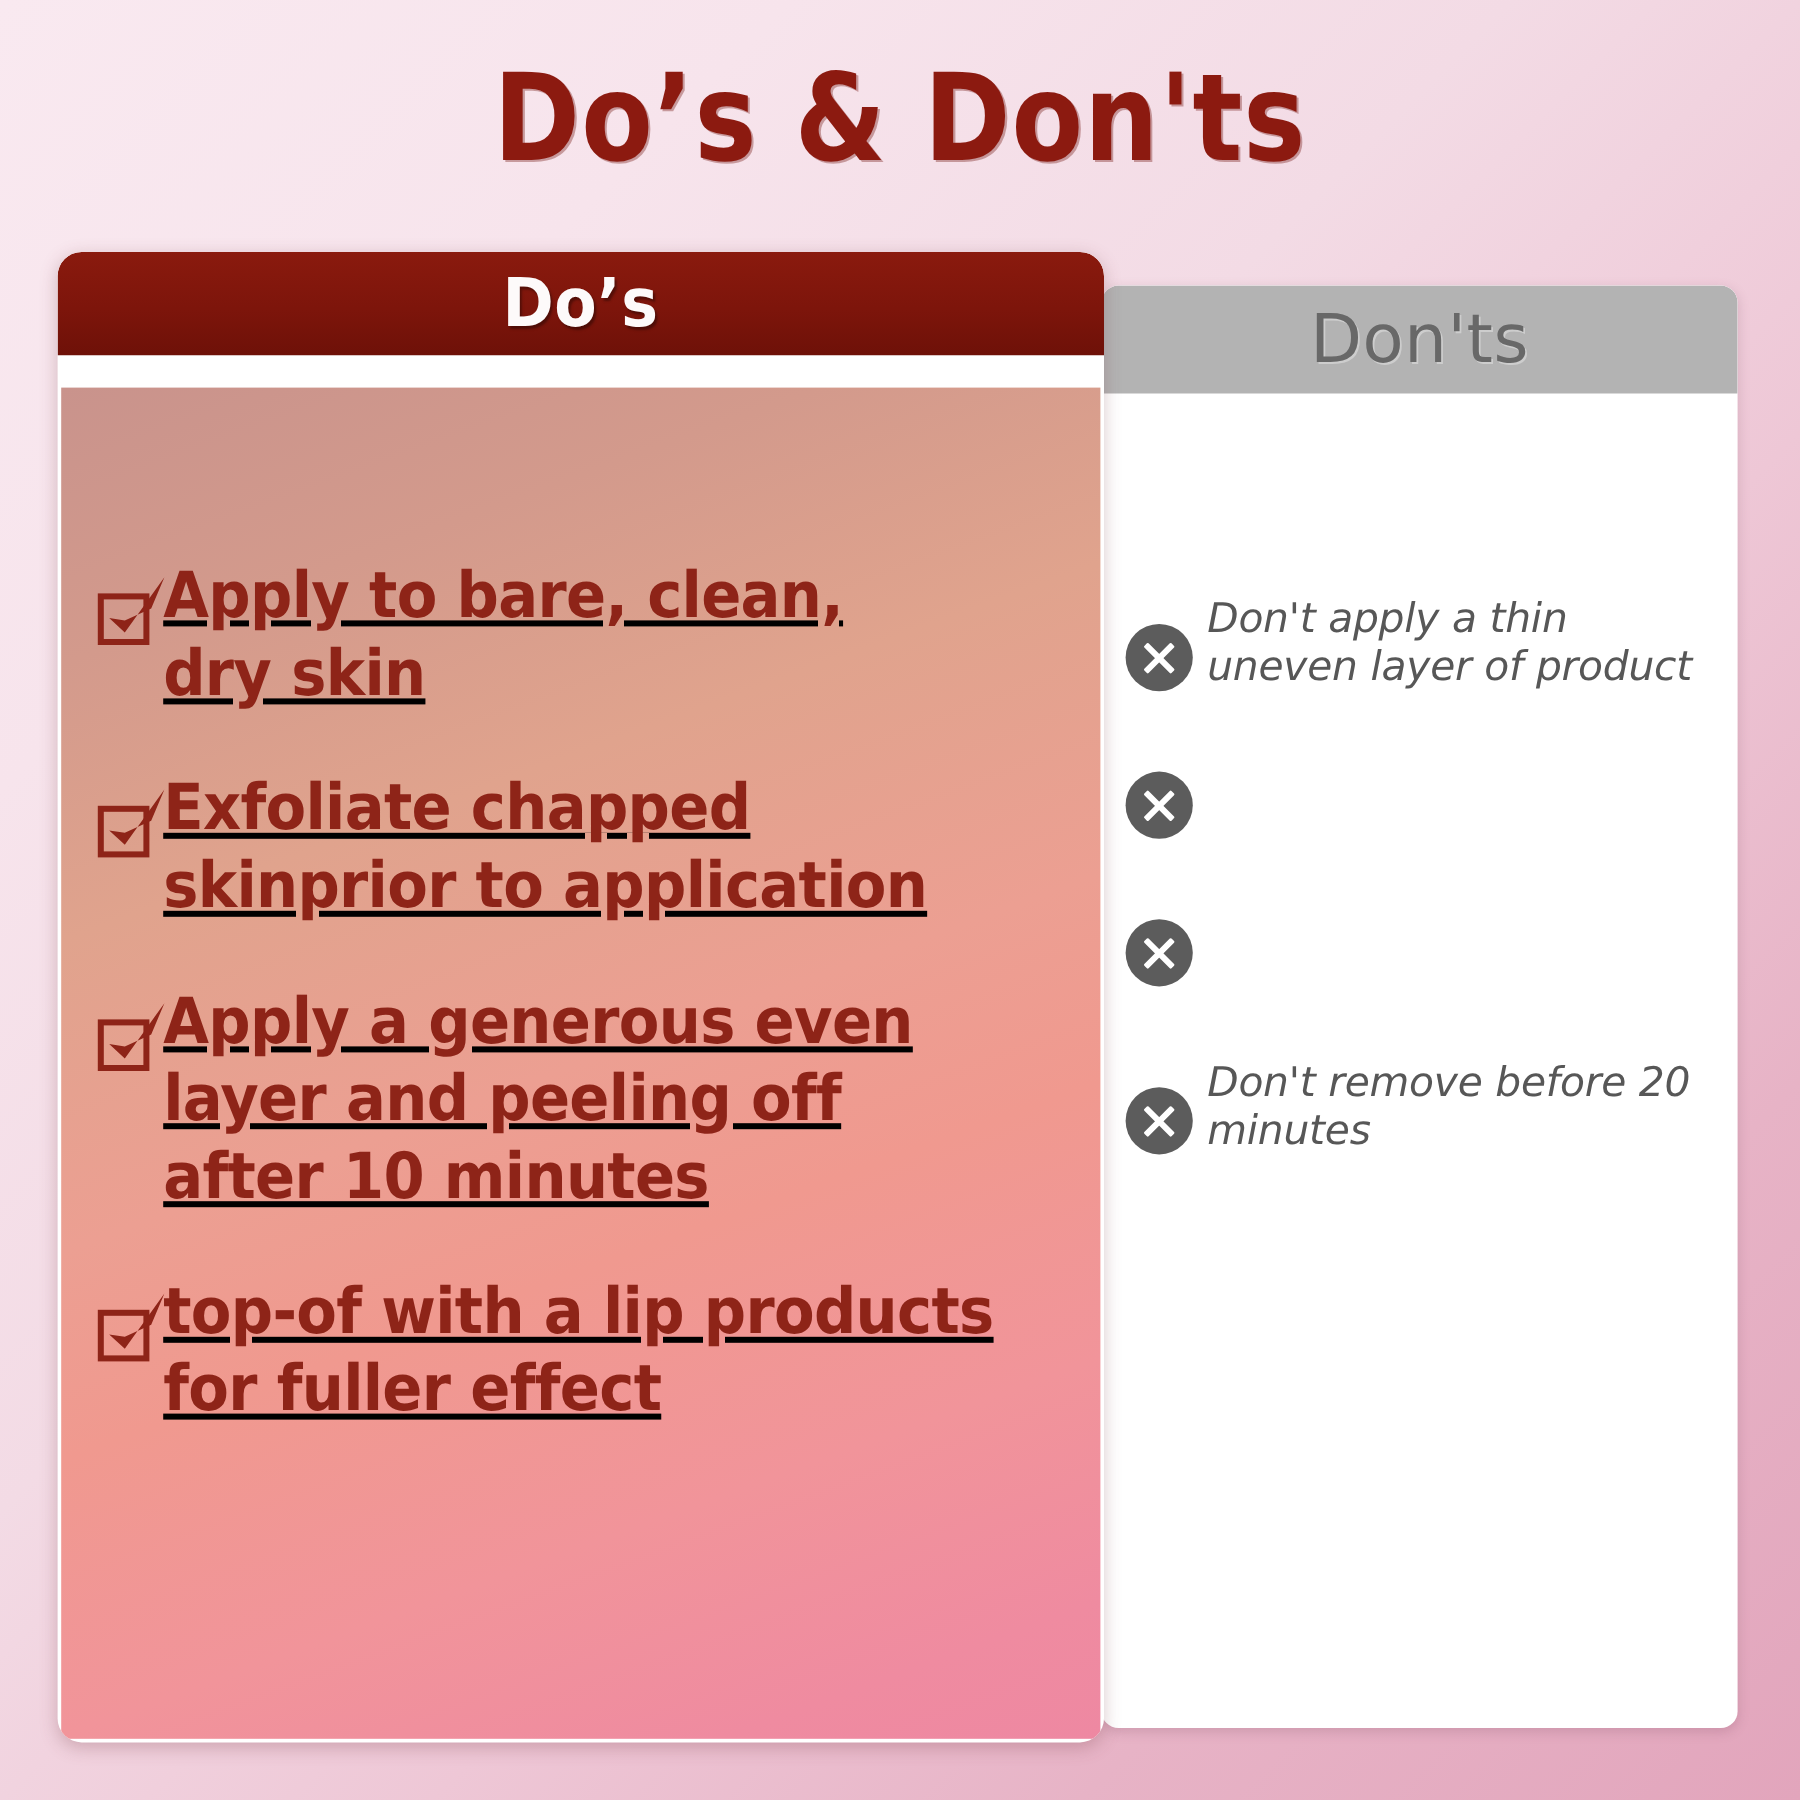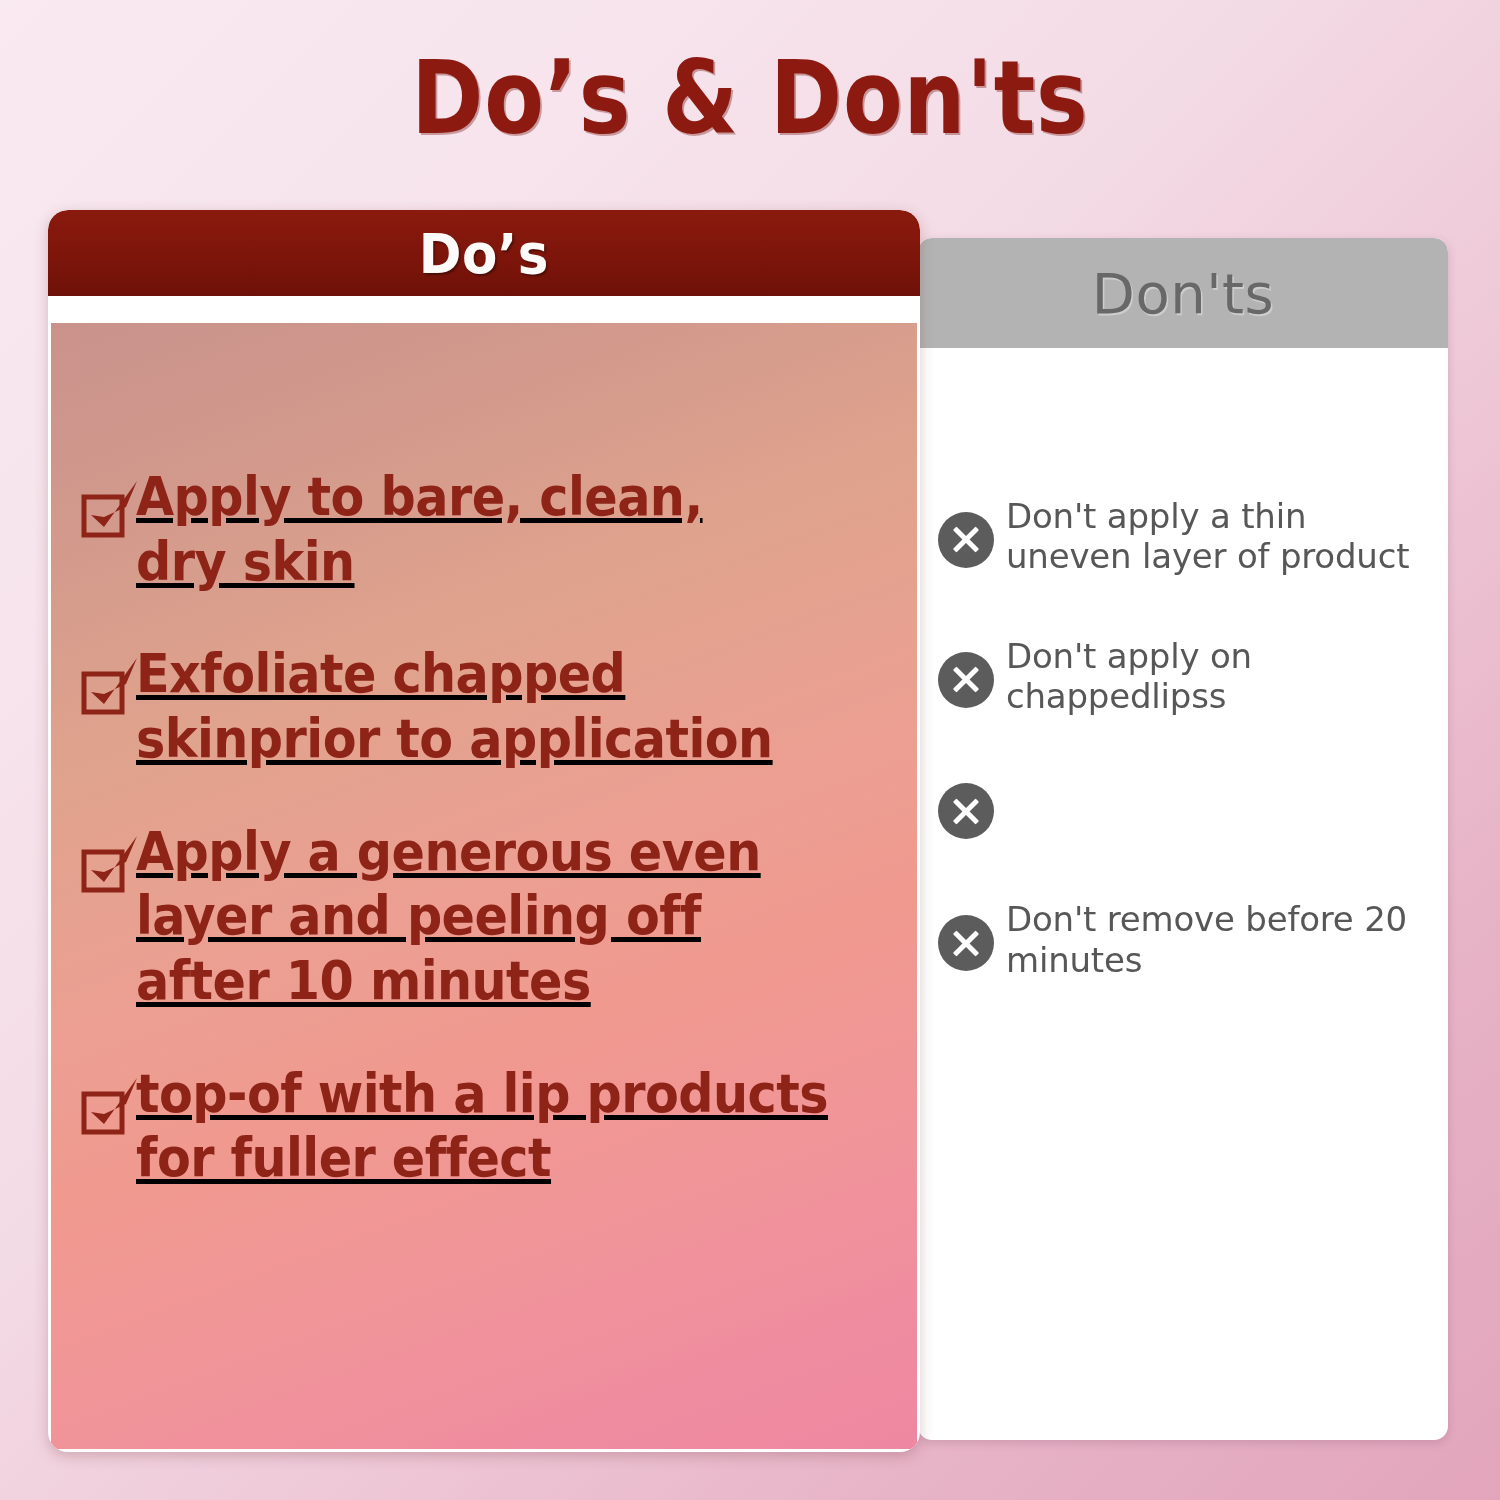--- a/index.html
+++ b/index.html
@@ -51,21 +51,21 @@
     background: #ffffff;
     border-radius: 14px;
     box-shadow: 0 3px 10px rgba(120,70,90,0.22);
     overflow: hidden;
   }
   .donts-header {
     position: absolute;
     left: 0;
     top: 0;
     width: 530px;
-    height: 110px;
+    height: 90px;
     background: #b3b3b3;
     border-radius: 14px 14px 0 0;
     display: flex;
     align-items: center;
     justify-content: center;
   }
   .donts-header-text {
     font-family: "DejaVu Sans", sans-serif;
     font-size: 56px;
     font-weight: normal;
@@ -74,22 +74,23 @@
     text-shadow: 1.5px 1.5px 0 rgba(255,255,255,0.35);
   }
   .donts-list {
     position: absolute;
     left: 20px;
     top: 258px;
     width: 496px;
   }
   .dont-item {
     display: flex;
-    align-items: center;
+    align-items: flex-end;
     margin-bottom: 60px;
+    font-style: italic;
   }
   .x-circle {
     flex: 0 0 auto;
     width: 56px;
     height: 56px;
     border-radius: 50%;
     background: #5c5c5c;
     position: relative;
     margin-top: 7px;
     margin-right: 12px;
@@ -213,22 +214,20 @@
   <div class="donts-list">
 
     <div class="dont-item">
       <span class="x-circle"></span>
       <span class="dont-text">Don't apply a thin
 uneven layer of product</span>
     </div>
 
     <div class="dont-item">
       <span class="x-circle"></span>
-      <span class="dont-text">Don't apply on
-chappedlipss</span>
     </div>
 
     <div class="dont-item">
       <span class="x-circle"></span>
     </div>
 
     <div class="dont-item">
       <span class="x-circle"></span>
       <span class="dont-text">Don't remove before
 20 minutes</span>

